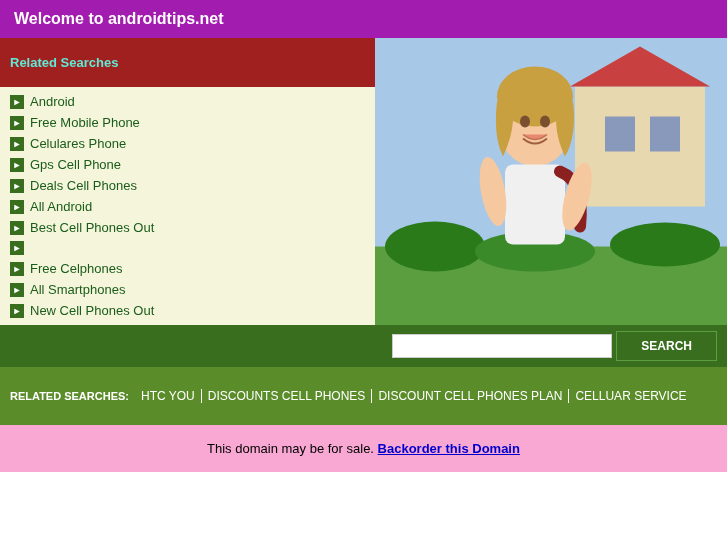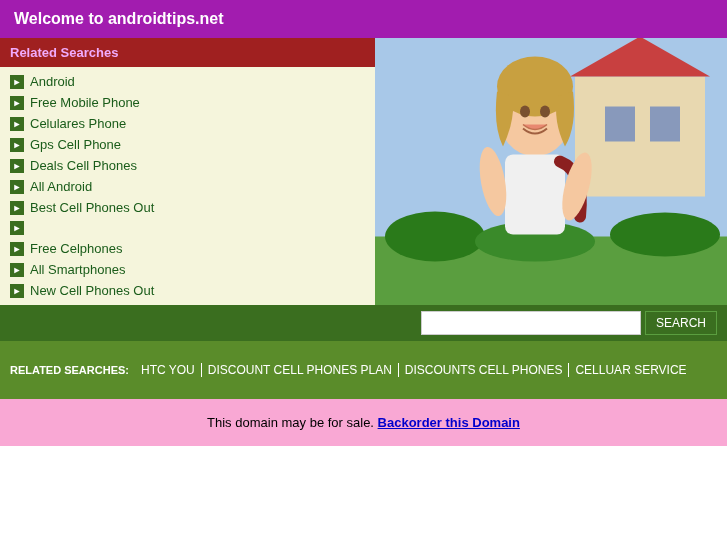--- a/index.html
+++ b/index.html
@@ -27,22 +27,22 @@
     }
 
     
     .left-col {
       width: 375px;
       min-width: 375px;
     }
 
     .related-searches-header {
       background: #a02020;
-      color: #f0abfc;
-      padding: 7px 10px;
+      color: #5eead4;
+      padding: 17px 10px;
       font-size: 13px;
       font-weight: bold;
     }
 
     .links-list {
       background: #f5f5dc;
       padding: 4px 0;
     }
 
     .link-item {
@@ -96,25 +96,25 @@
       border: 1px solid #ccc;
       padding: 2px 4px;
       font-size: 12px;
       background: #fff;
     }
 
     .search-button {
       background: #3a6e1f;
       color: #fff;
       border: 1px solid #5a9e3f;
-      padding: 3px 10px;
+      padding: 3px 24px;
       font-size: 12px;
-      font-weight: normal;
-      cursor: pointer;
-      height: 24px;
+      font-weight: bold;
+      cursor: pointer;
+      height: 30px;
     }
 
     
     .related-bar {
       background: #5a8c2a;
       padding: 22px 10px;
       font-size: 11px;
       color: #fff;
       display: flex;
       align-items: center;
@@ -268,22 +268,22 @@
 
 <div class="search-bar-row">
   <input class="search-input" type="text" placeholder="" style="">
   <button class="search-button">SEARCH</button>
 </div>
 
 <div class="related-bar" id="related-bar">
 
 <span class="related-bar-label">RELATED SEARCHES:</span>
     <span class="related-bar-link">HTC YOU</span>
+    <span class="related-bar-link">DISCOUNTS CELL PHONES</span>
     <span class="related-bar-link">DISCOUNT CELL PHONES PLAN</span>
-    <span class="related-bar-link">DISCOUNTS CELL PHONES</span>
     <span class="related-bar-link">CELLUAR SERVICE</span>
   </div>
 
 <div class="footer">
   <span>
     <span>This domain may be for sale.</span>
     <span> </span>
     <a class="footer-link">Backorder this Domain</a>
   </span>
 </div>

